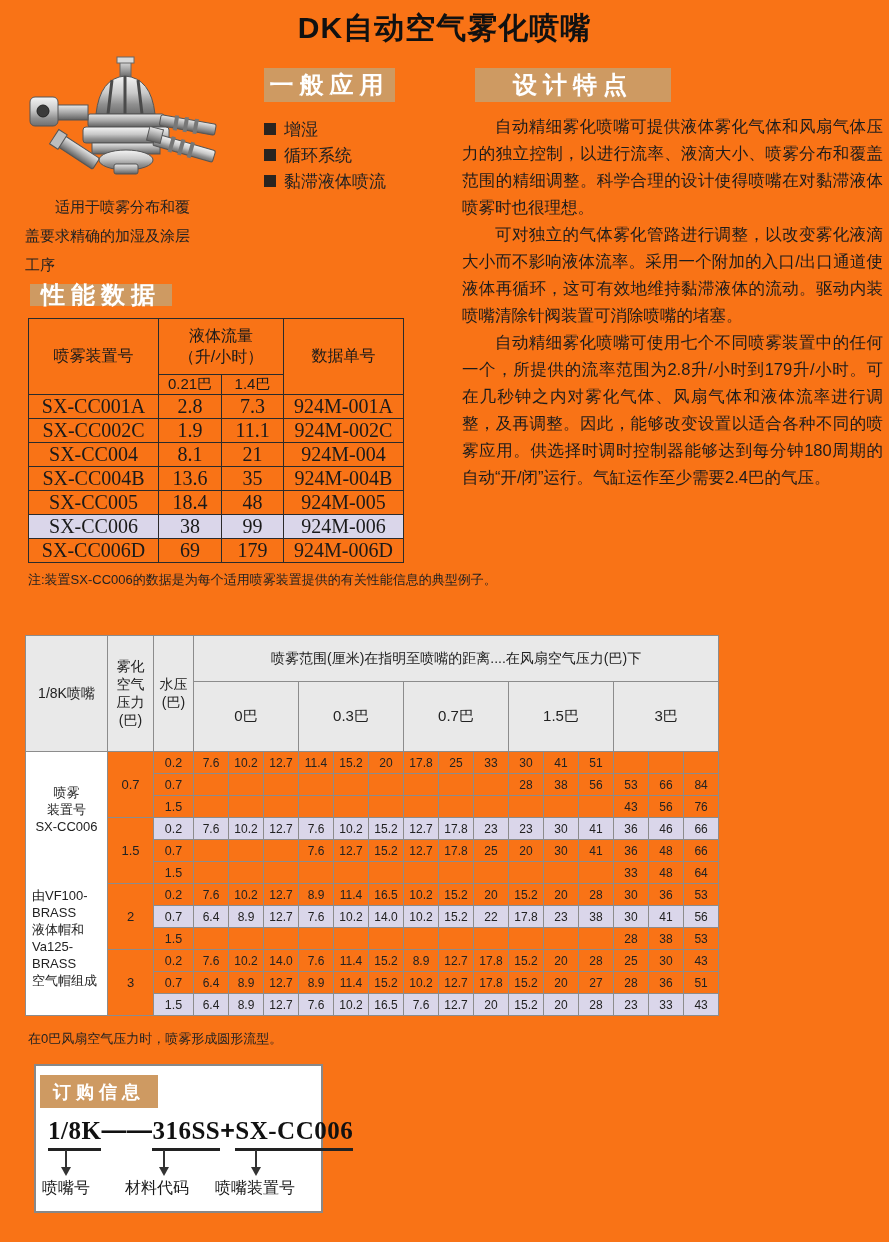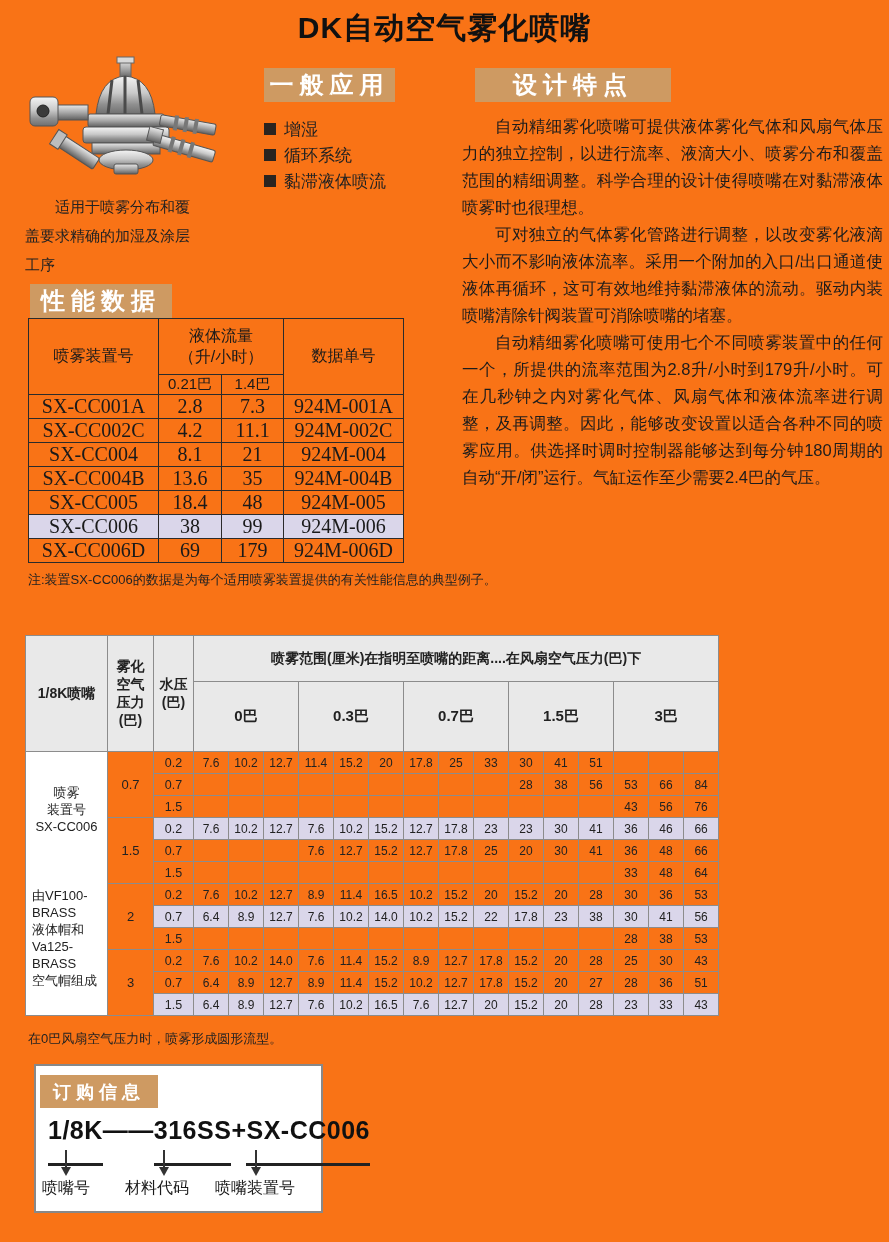--- a/index.html
+++ b/index.html
@@ -41,37 +41,37 @@
   .hl { background:#DAD6EA; }
   .ml { white-space:pre-line; }
 
   .note { position:absolute; left:28px; font-size:13px; color:#222; }
 
   
   .spray { position:absolute; left:25px; top:635px; width:693px; table-layout:fixed; }
   .spray th, .spray td { border:1px solid #8c8c8c; text-align:center; vertical-align:middle;
     font-weight:normal; color:#222; }
   .spray { border:1px solid #666; }
-  .spray thead th { background:#E9E9E9; font-size:14px;font-weight:bold; }
+  .spray thead th { background:#E9E9E9; font-size:14px; }
   .spray .srow1 th { height:46px; }
   .spray .srow2 th { height:70px; font-size:15px; }
   .spray td { font-size:12px; height:22px; }
   .spray td.lblcell { background:#fff; vertical-align:top; font-size:13px; }
   .lbl-top { margin-top:32px; text-align:center; line-height:17px; }
   .lbl-bot { margin-top:52px; text-align:left; padding-left:6px; line-height:17px; }
   .spray td.air { font-size:13px; }
   .spray td.water { font-size:12.5px; }
 
   
   .order-box { position:absolute; left:34px; top:1064px; width:289px; height:149px;
     border:2px solid #888; background:#fff; }
   .order-hdr { left:40px; top:1075px; width:118px; height:33px; font-size:18px; letter-spacing:5px; }
   .formula { position:absolute; left:48px; top:1116px; font-size:25px; font-weight:bold; color:#111;
     letter-spacing:0.5px; white-space:nowrap; }
-  .formula .code { border-bottom:3px solid #222; padding-bottom:19px; }
+  .formula .code { border-bottom:3px solid #222; padding-bottom:4px;font-family:Liberation Serif, serif; }
   .down-arrow { position:absolute; top:1150px; width:12px; height:26px; }
   .order-lbl { position:absolute; top:1178px; font-size:16px; color:#1a1a1a; white-space:nowrap; }
 </style>
 </head>
 <body>
 
 <div class="page">
 
   <div class="page-title">DK自动空气雾化喷嘴</div>
 
@@ -138,21 +138,21 @@
       </div>
     </div>
 
   <div class="sec-hdr" style="left:475px; top:68px; width:196px; height:34px;">设计特点</div>
   <div class="design-txt">
     <p>自动精细雾化喷嘴可提供液体雾化气体和风扇气体压力的独立控制，以进行流率、液滴大小、喷雾分布和覆盖范围的精细调整。科学合理的设计使得喷嘴在对黏滞液体喷雾时也很理想。</p>
     <p>可对独立的气体雾化管路进行调整，以改变雾化液滴大小而不影响液体流率。采用一个附加的入口/出口通道使液体再循环，这可有效地维持黏滞液体的流动。驱动内装喷嘴清除针阀装置可消除喷嘴的堵塞。</p>
     <p>自动精细雾化喷嘴可使用七个不同喷雾装置中的任何一个，所提供的流率范围为2.8升/小时到179升/小时。可在几秒钟之内对雾化气体、风扇气体和液体流率进行调整，及再调整。因此，能够改变设置以适合各种不同的喷雾应用。供选择时调时控制器能够达到每分钟180周期的自动“开/闭”运行。气缸运作至少需要2.4巴的气压。</p>
   </div>
 
-  <div class="sec-hdr" style="left:30px; top:284px; width:142px; height:34px;">性能数据</div>
+  <div class="sec-hdr" style="left:30px; top:284px; width:142px; height:22px;">性能数据</div>
 
   <table class="perf">
     <colgroup>
         <col style="width:130px">
         <col style="width:63px">
         <col style="width:62px">
         <col style="width:120px">
       </colgroup>
     <thead>
       <tr class="r1">
@@ -168,21 +168,21 @@
     </thead>
     <tbody id="perf-body">
         <tr>
           <td>SX-CC001A</td>
           <td>2.8</td>
           <td>7.3</td>
           <td>924M-001A</td>
         </tr>
         <tr>
           <td>SX-CC002C</td>
-          <td>4.2</td>
+          <td>1.9</td>
           <td>11.1</td>
           <td>924M-002C</td>
         </tr>
         <tr>
           <td>SX-CC004</td>
           <td>8.1</td>
           <td>21</td>
           <td>924M-004</td>
         </tr>
         <tr>

